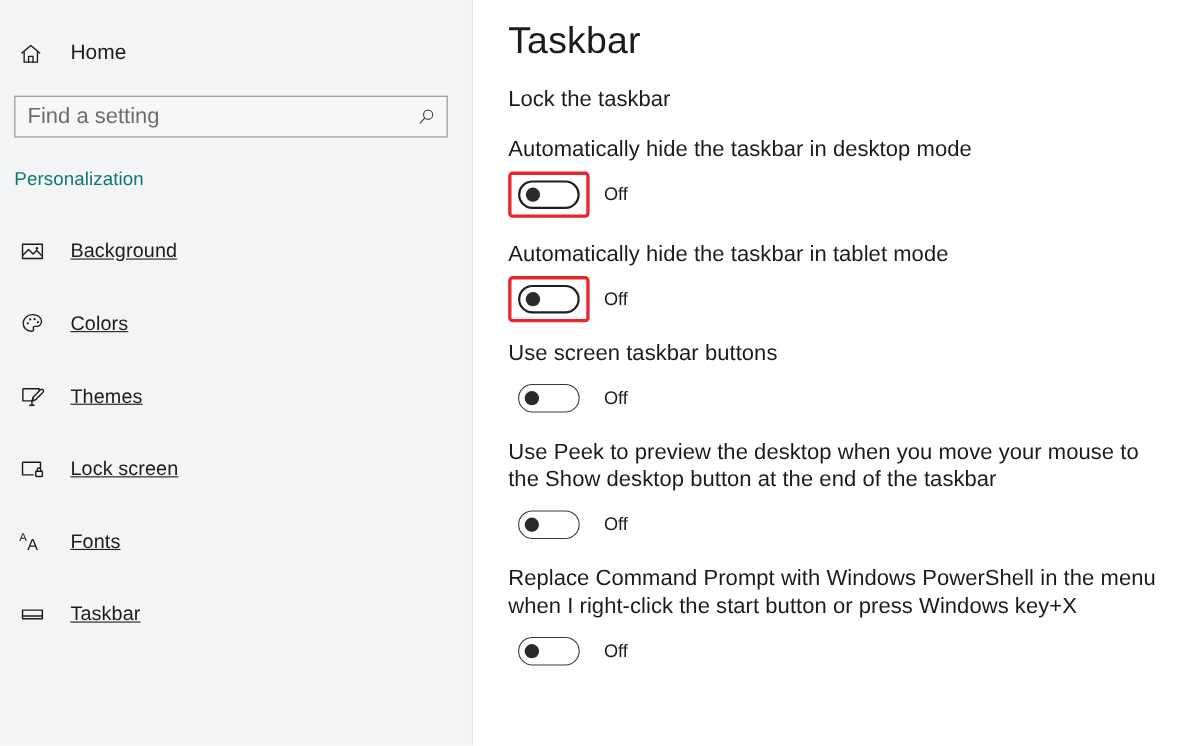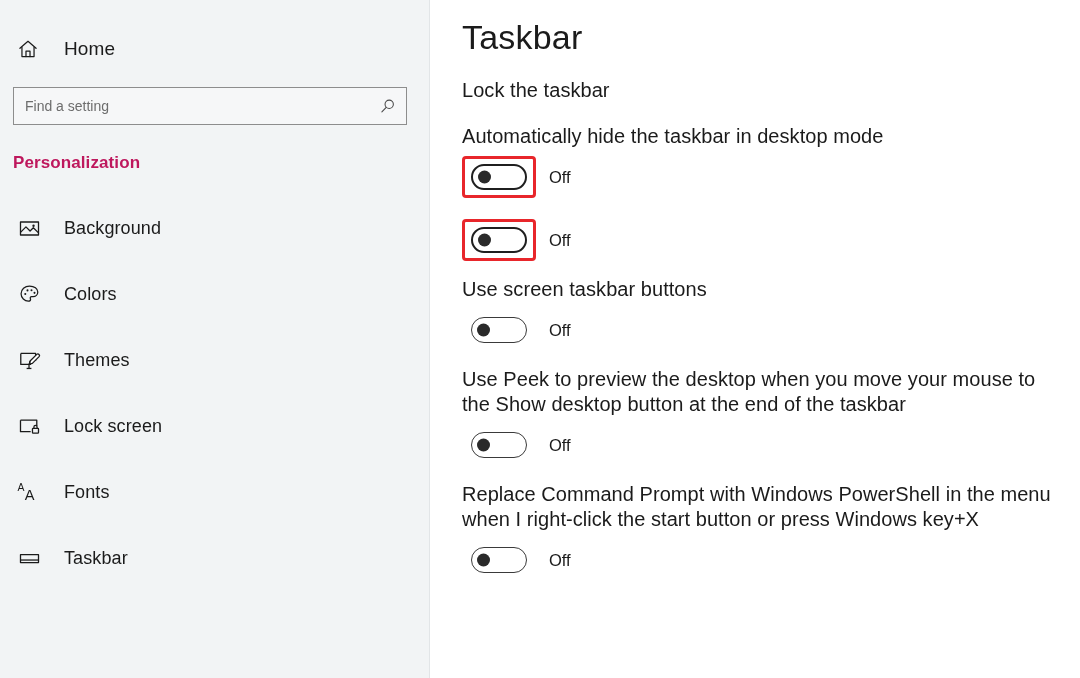--- a/index.html
+++ b/index.html
@@ -73,21 +73,21 @@
     box-sizing: border-box;
     display: flex;
     align-items: center;
     position: relative;
   }
   .search-input {
     border: 0;
     outline: 0;
     background: transparent;
     font-family: "Liberation Sans", sans-serif;
-    font-size: 14px;
+    font-size: 20px;
     color: #701a75;
     padding: 0 34px 0 11px;
     width: 100%;
     height: 100%;
     box-sizing: border-box;
   }
   .search-input::placeholder {
     color: #6d6d6d;
     opacity: 1;
   }
@@ -99,22 +99,22 @@
     width: 18px;
     height: 18px;
     display: flex;
     align-items: center;
     justify-content: center;
     pointer-events: none;
   }
 
   .category-title {
     font-size: 17px;
-    font-weight: bold;
-    color: #be185d;
+    font-weight: normal;
+    color: #0f766e;
     margin: 28px 0 0 13px;
     letter-spacing: .1px;
   }
 
   .nav-list {
     margin-top: 22px;
   }
   .nav-item {
     display: flex;
     align-items: center;
@@ -129,20 +129,21 @@
     flex: 0 0 30px;
     display: flex;
     align-items: center;
     justify-content: center;
   }
   .nav-label {
     font-size: 18px;
     color: #1b1b1b;
     margin-left: 20px;
     letter-spacing: .1px;
+    text-decoration: underline;
   }
 
   
   .main {
     flex: 1 1 auto;
     height: 678px;
     background: #ffffff;
     box-sizing: border-box;
     padding: 0 0 0 32px;
     overflow: hidden;
@@ -349,20 +350,21 @@
         <span class="toggle-box hl">
           <span class="switch off strong">
             <span class="knob"></span>
           </span>
         </span>
         <span class="state-text">Off</span>
       </div>
     </div>
 
     <div class="setting">
+      <div class="setting-label">Automatically hide the taskbar in tablet mode</div>
       <div class="toggle-row">
         <span class="toggle-box hl">
           <span class="switch off strong">
             <span class="knob"></span>
           </span>
         </span>
         <span class="state-text">Off</span>
       </div>
     </div>
 

